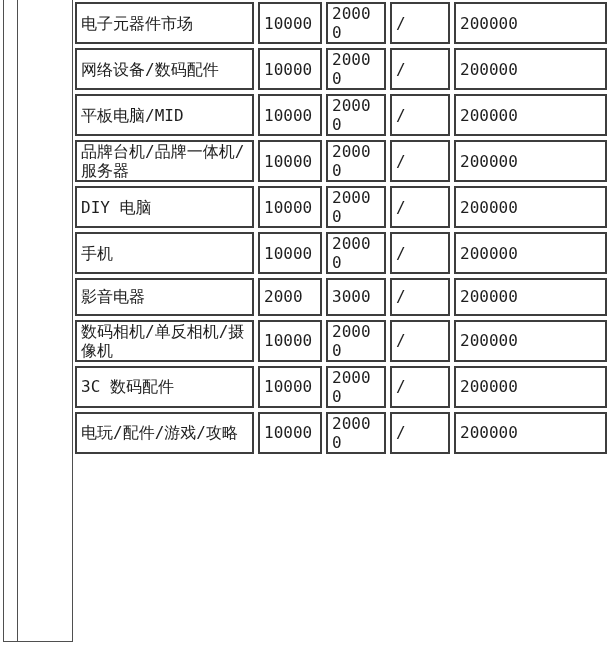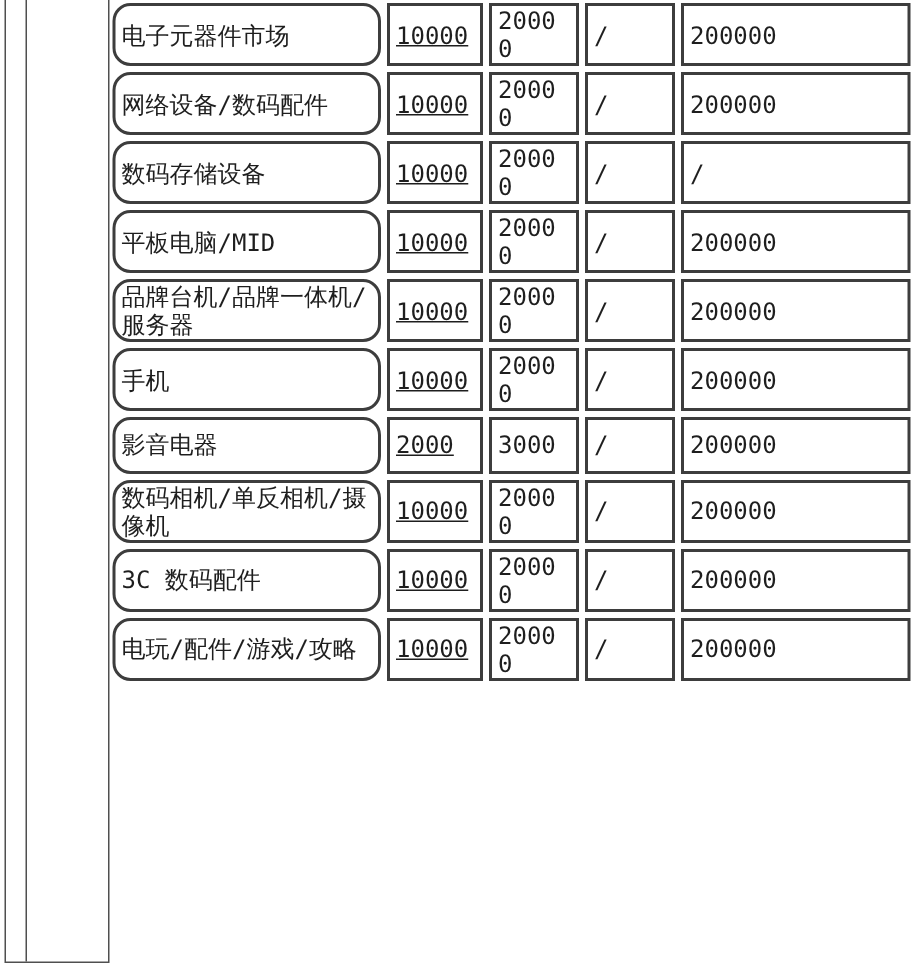--- a/index.html
+++ b/index.html
@@ -53,22 +53,22 @@
     height: 37.6px;
     padding: 0 4px;
     font-size: 16px;
     line-height: 19px;
     color: var(--text-color);
     vertical-align: middle;
     text-align: left;
     overflow-wrap: break-word;
     word-break: break-all;
   }
-  td.cat { width: 179px; border-radius: 12px; }
-  td.c1  { width: 64px; text-decoration: underline; }
+  td.cat { width: 179px; }
+  td.c1  { width: 64px; }
   td.c2  { width: 60px; }
   td.c3  { width: 60px; }
   td.c4  { width: 153px; }
 </style>
 </head>
 <body>
 
 <div class="page">
 
   <div class="gutter">
@@ -86,35 +86,35 @@
           <td class="c4">200000</td>
         </tr>
         <tr>
           <td class="cat">网络设备/数码配件</td>
           <td class="c1">10000</td>
           <td class="c2">20000</td>
           <td class="c3">/</td>
           <td class="c4">200000</td>
         </tr>
         <tr>
-          <td class="cat">数码存储设备</td>
-          <td class="c1">10000</td>
-          <td class="c2">20000</td>
-          <td class="c3">/</td>
-          <td class="c4">/</td>
-        </tr>
-        <tr>
           <td class="cat">平板电脑/MID</td>
           <td class="c1">10000</td>
           <td class="c2">20000</td>
           <td class="c3">/</td>
           <td class="c4">200000</td>
         </tr>
         <tr>
           <td class="cat">品牌台机/品牌一体机/服务器</td>
+          <td class="c1">10000</td>
+          <td class="c2">20000</td>
+          <td class="c3">/</td>
+          <td class="c4">200000</td>
+        </tr>
+        <tr>
+          <td class="cat">DIY 电脑</td>
           <td class="c1">10000</td>
           <td class="c2">20000</td>
           <td class="c3">/</td>
           <td class="c4">200000</td>
         </tr>
         <tr>
           <td class="cat">手机</td>
           <td class="c1">10000</td>
           <td class="c2">20000</td>
           <td class="c3">/</td>

